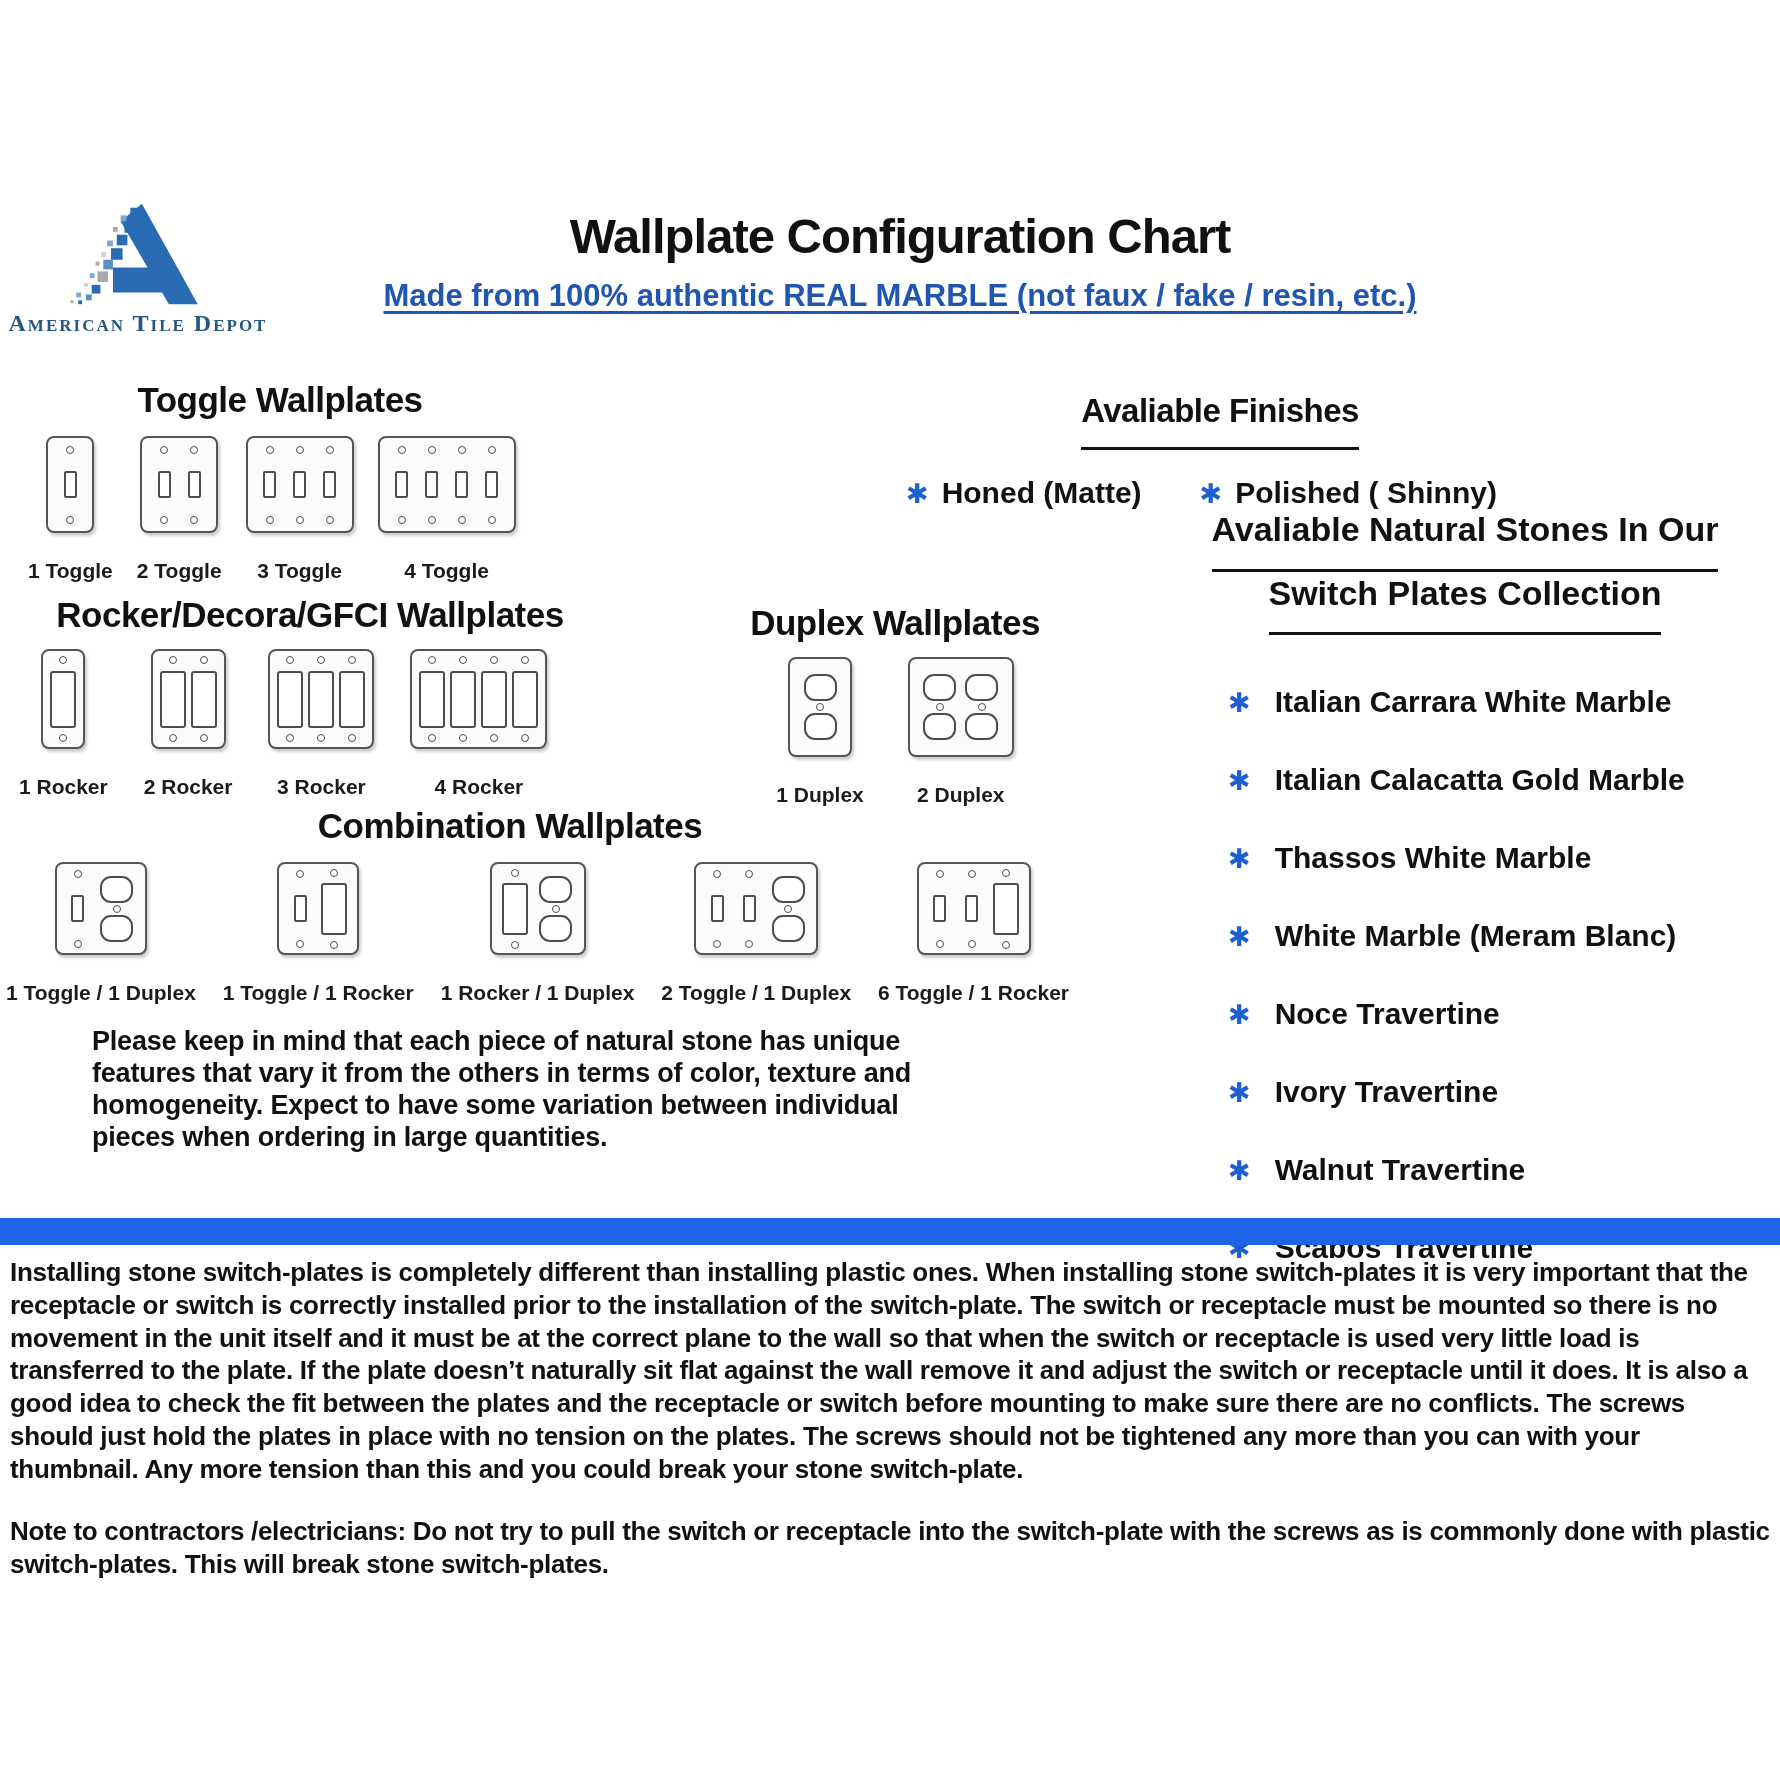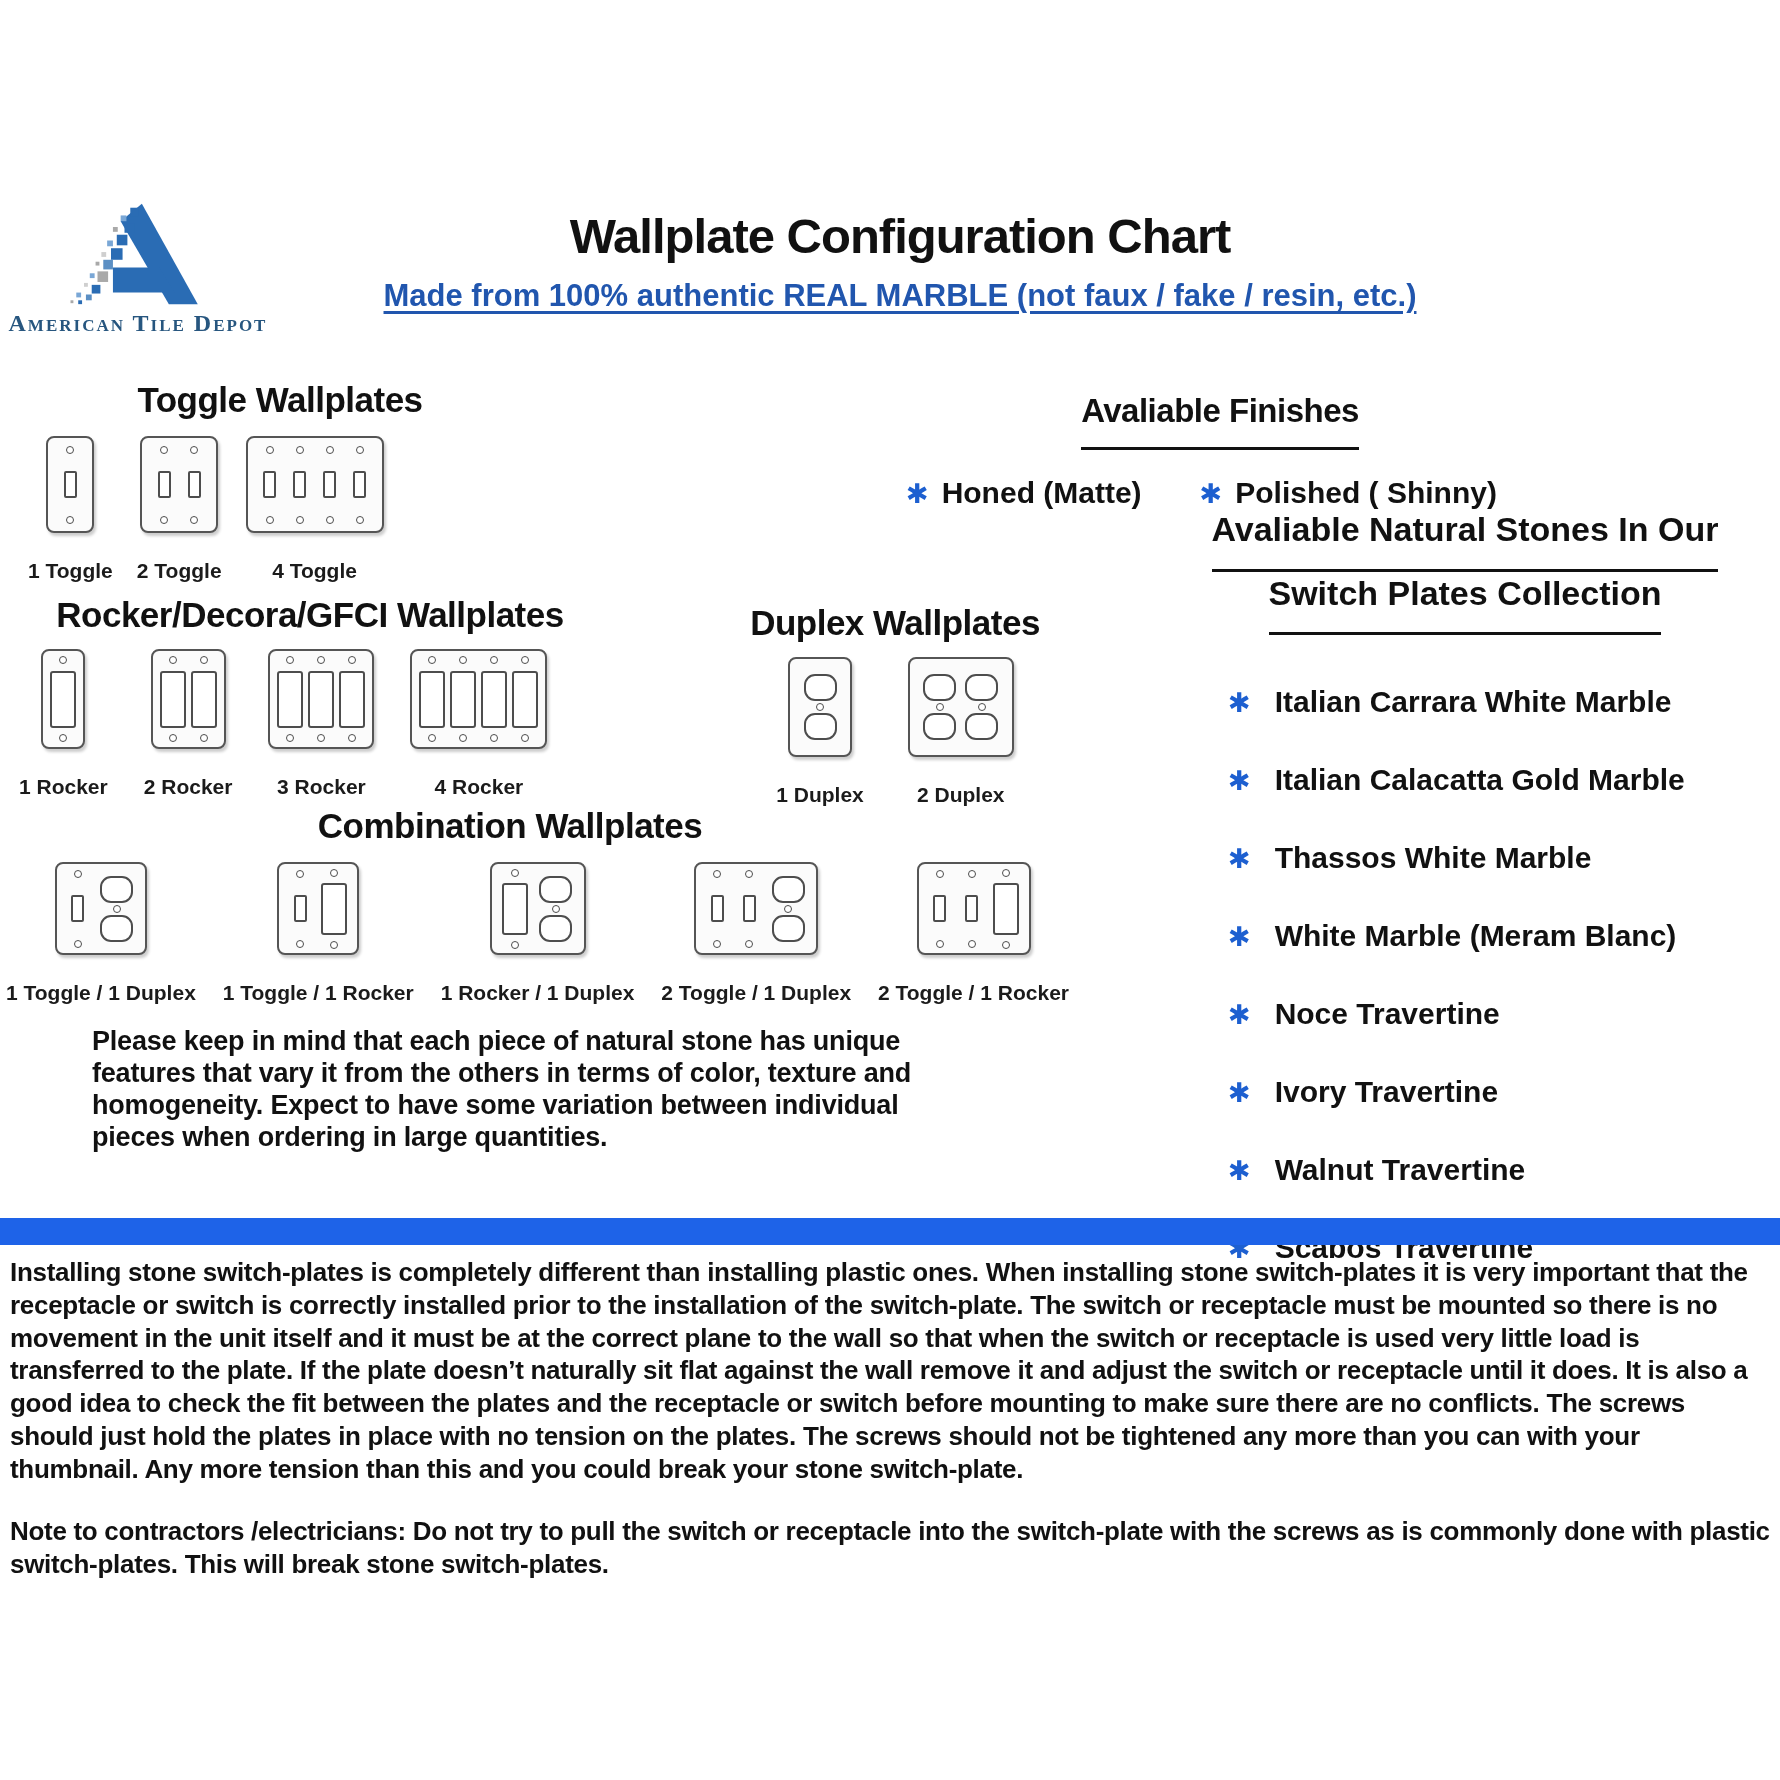--- a/index.html
+++ b/index.html
@@ -162,20 +162,40 @@
             <div class="pcol pcol-toggle">
               <div class="screw"></div>
               <div class="toggle-slot"></div>
               <div class="screw"></div>
             </div>
             <div class="pcol pcol-toggle">
               <div class="screw"></div>
               <div class="toggle-slot"></div>
               <div class="screw"></div>
             </div>
+          </div>
+          <div class="plate-label">3 Toggle</div>
+        </div>
+        <div class="wallplate-figure">
+          <div class="plate">
+            <div class="pcol pcol-toggle">
+              <div class="screw"></div>
+              <div class="toggle-slot"></div>
+              <div class="screw"></div>
+            </div>
+            <div class="pcol pcol-toggle">
+              <div class="screw"></div>
+              <div class="toggle-slot"></div>
+              <div class="screw"></div>
+            </div>
+            <div class="pcol pcol-toggle">
+              <div class="screw"></div>
+              <div class="toggle-slot"></div>
+              <div class="screw"></div>
+            </div>
             <div class="pcol pcol-toggle">
               <div class="screw"></div>
               <div class="toggle-slot"></div>
               <div class="screw"></div>
             </div>
           </div>
           <div class="plate-label">4 Toggle</div>
         </div>
       </div>
   </div>
@@ -366,21 +386,21 @@
               <div class="screw"></div>
               <div class="toggle-slot"></div>
               <div class="screw"></div>
             </div>
             <div class="pcol pcol-rocker">
               <div class="screw"></div>
               <div class="rocker-slot"></div>
               <div class="screw"></div>
             </div>
           </div>
-          <div class="plate-label">2 Toggle / 1 Rocker</div>
+          <div class="plate-label">6 Toggle / 1 Rocker</div>
         </div>
       </div>
   </div>
 
   <p id="note">Please keep in mind that each piece of natural stone has unique features that vary it from the others in terms of color, texture and homogeneity. Expect to have some variation between individual pieces when ordering in large quantities.</p>
 
   <div id="finishes">
     <div class="section-title">
       <span class="underlined">Avaliable Finishes</span>
     </div>

